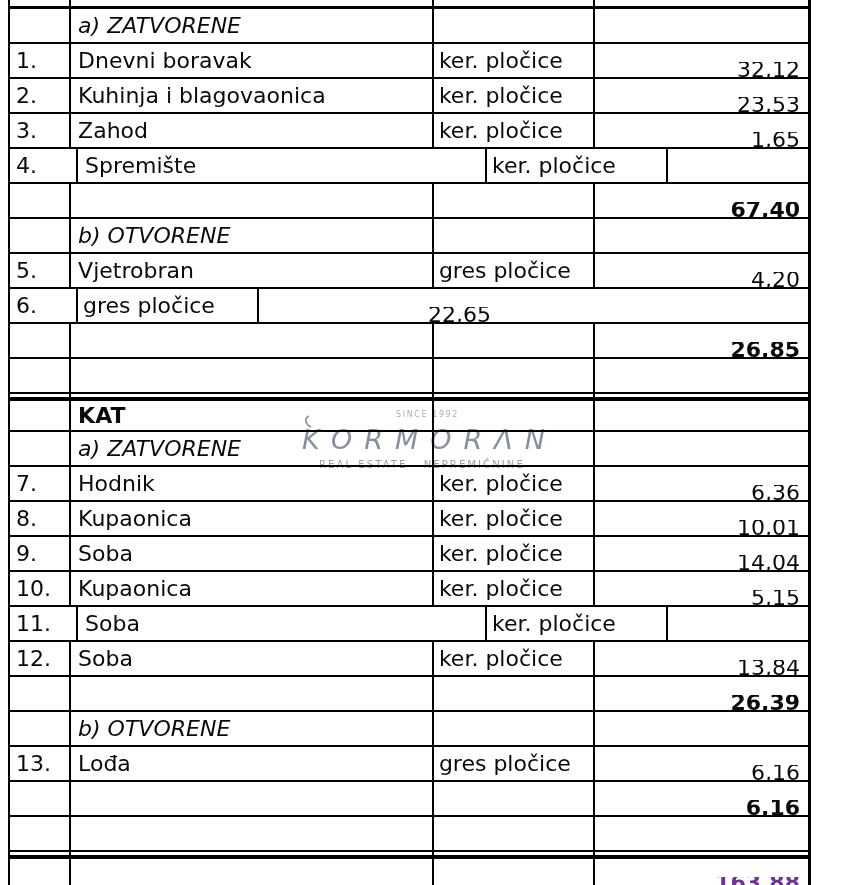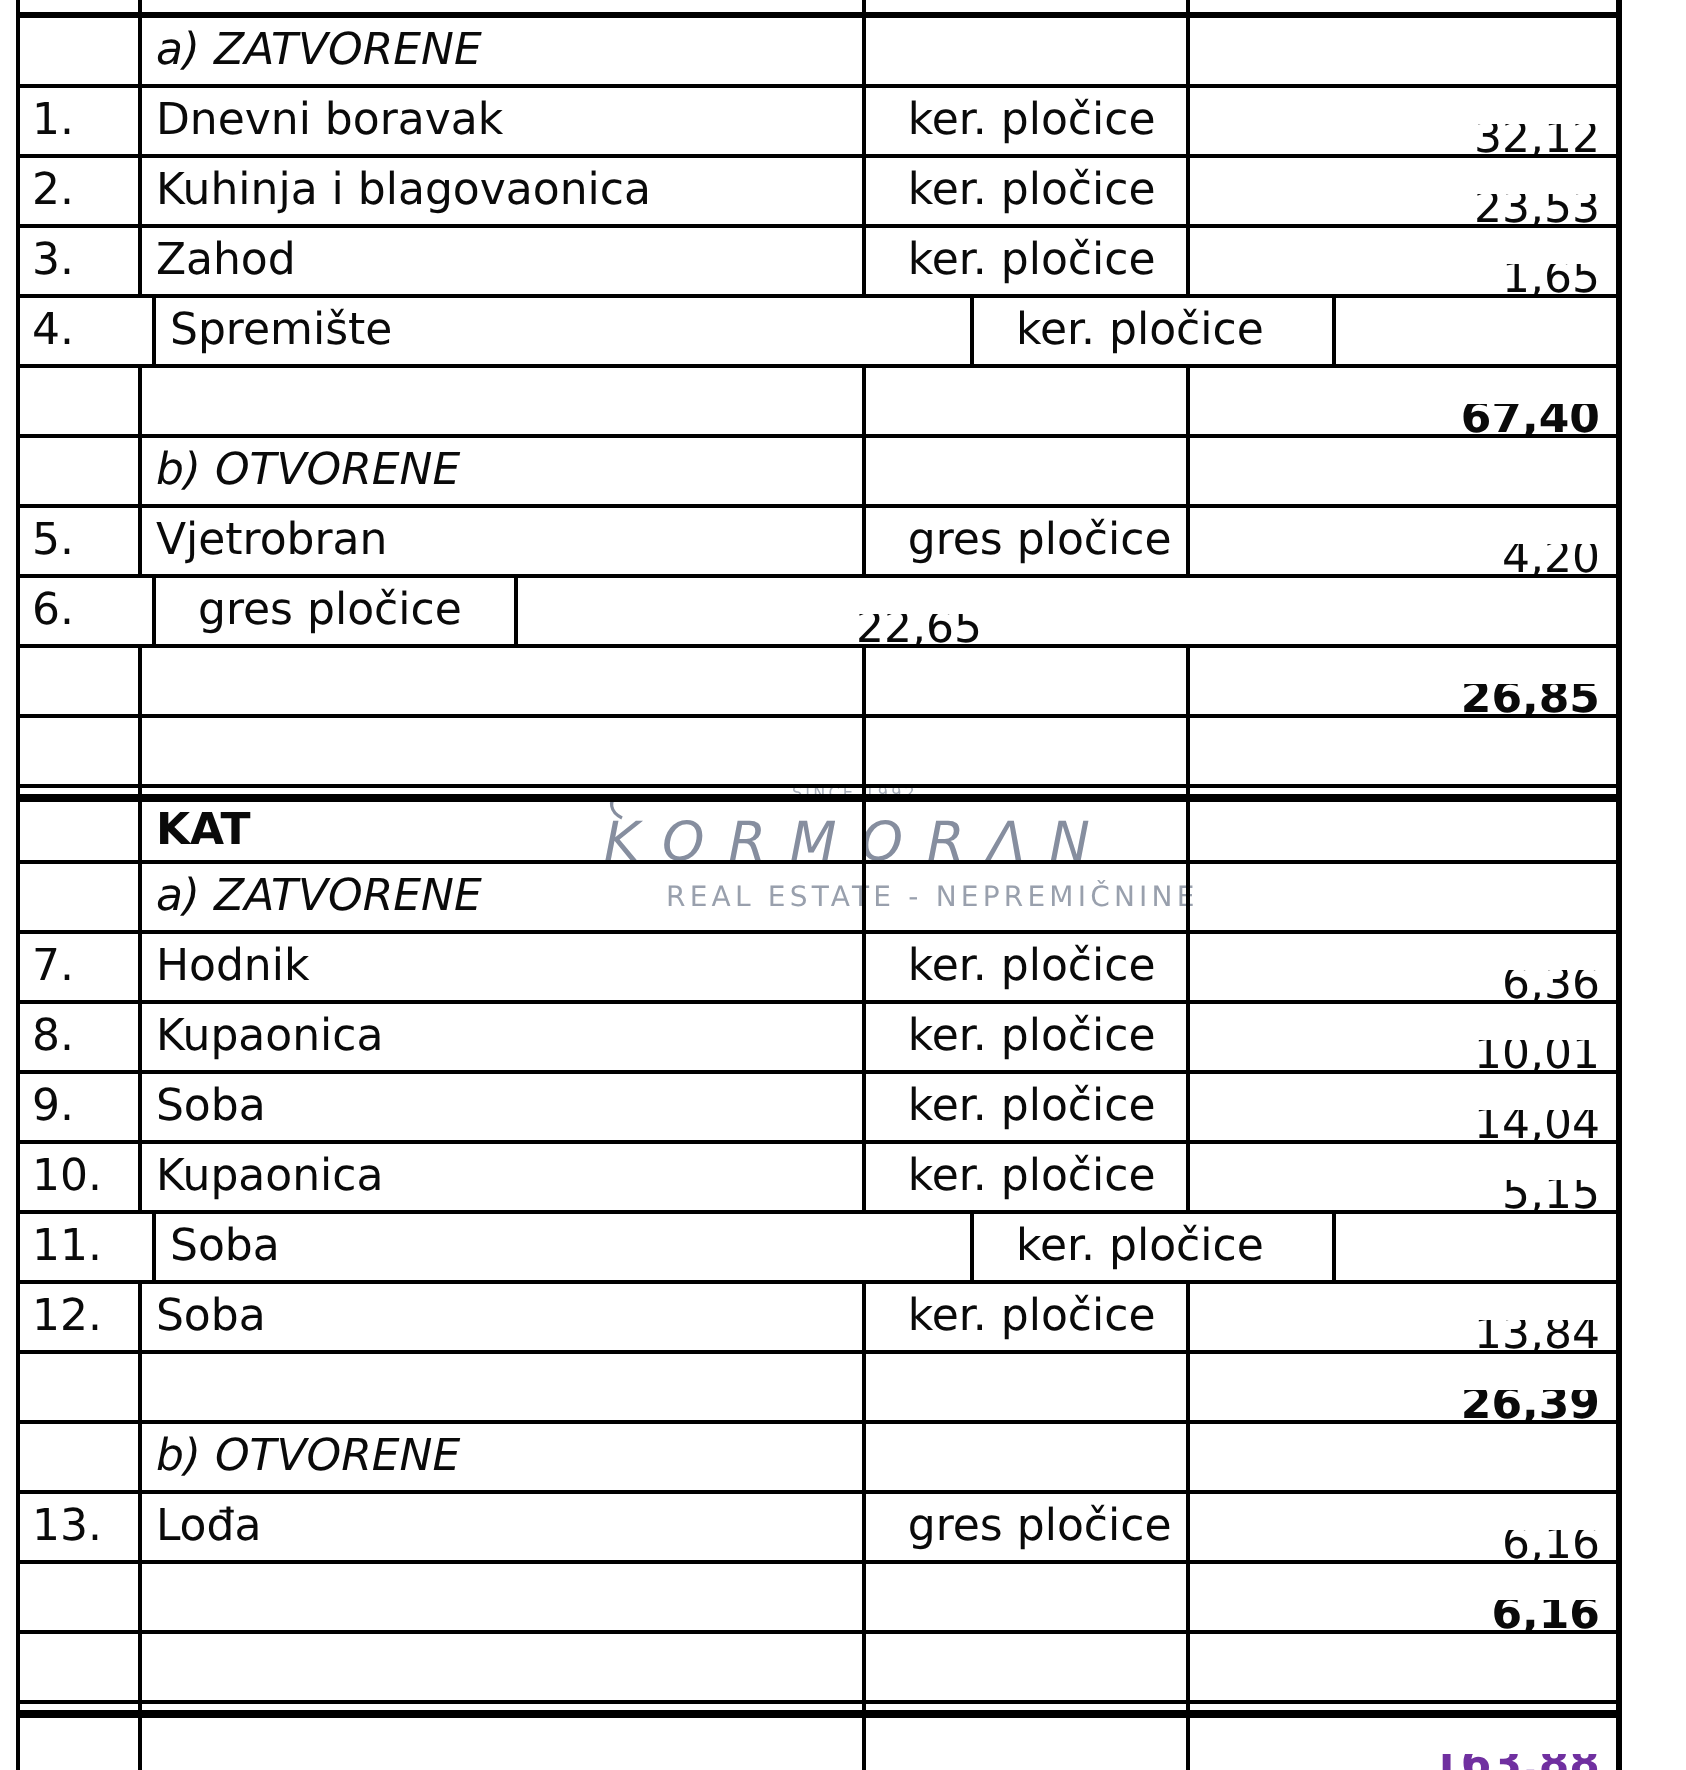--- a/index.html
+++ b/index.html
@@ -3,34 +3,34 @@
 <meta charset="utf-8">
 <style>
   html,body{margin:0;padding:0;}
   body{
     width:843px;height:885px;overflow:hidden;position:relative;
     background:#ffffff;
     font-family:"DejaVu Sans","Liberation Sans",sans-serif;
   }
 
   
-  .watermark{position:absolute;left:302px;top:392px;z-index:1;white-space:nowrap;}
+  .watermark{position:absolute;left:302px;top:410px;z-index:1;white-space:nowrap;}
   .wm-since{
     margin-left:94px;font-size:8px;letter-spacing:1.6px;
     color:var(--wm-light,#a7aeba);
   }
   .wm-brand-line{position:relative;margin-top:5px;}
   .wm-bird{position:absolute;left:0px;top:-9px;}
   .wm-brand{
     font-size:27px;letter-spacing:12px;font-weight:400;
     color:var(--wm-brand,#868e9f);
     font-style:italic;
   }
   .wm-tagline{
-    margin-left:31px;margin-top:4px;font-size:14px;letter-spacing:2.1px;
+    margin-left:17px;margin-top:4px;font-size:10px;letter-spacing:2.1px;
     color:var(--wm-mid,#99a0ad);
   }
 
   
   .area-table{
     position:absolute;left:8px;top:0;width:803px;z-index:2;
     box-sizing:border-box;
     border-left:2px solid #000;
     border-right:3px solid #000;
   }
@@ -40,21 +40,21 @@
   }
   .row.clipped{height:9px;border-bottom:3px solid #000;}
   .row.gap{height:3px;border-bottom:none;}
   .row.thick-top{border-top:4px solid #000;}
   .cell{
     box-sizing:border-box;display:flex;align-items:center;
     font-size:22px;color:#0a0a0a;overflow:hidden;white-space:nowrap;
   }
   .c-no   {width:68px; border-right:2px solid #000;padding-left:6px;}
   .c-name {width:409px;border-right:2px solid #000;padding-left:7px;}
-  .c-floor{width:181px;border-right:2px solid #000;padding-left:21px;}
+  .c-floor{width:181px;border-right:2px solid #000;padding-left:5px;}
   .c-area {width:240px;justify-content:flex-end;padding-right:8px;margin-top:18px;}
 
   .row.section .c-name{font-style:italic;}
   .row.floor   .c-name{font-weight:700;}
   .row.subtotal .c-area{font-weight:700;}
   .row.grand    .c-area{font-weight:700;color:var(--grand,#7030a0);}
 </style>
 </head>
 <body style="--grand: #7030a0; --wm-brand: #868e9f; --wm-mid: #99a0ad; --wm-light: #a7aeba;">
 

